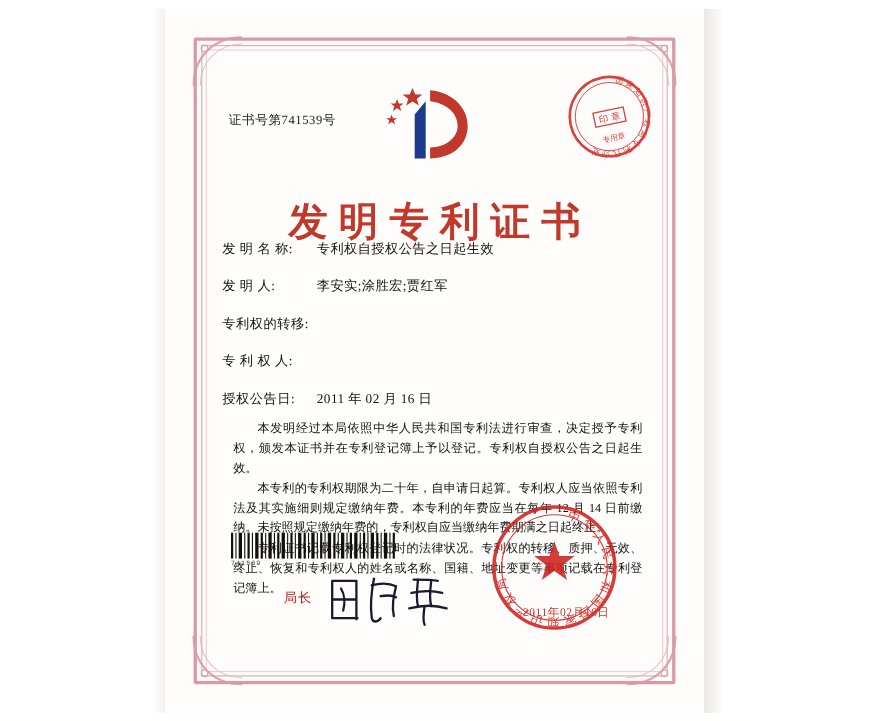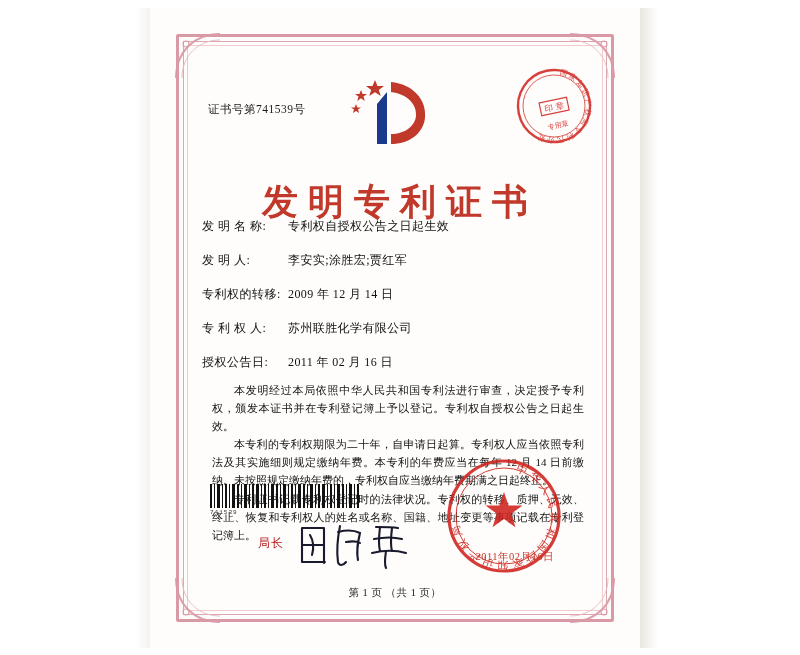--- a/index.html
+++ b/index.html
@@ -325,25 +325,23 @@
         <div class="field">
           <span class="lbl">发 明 名 称:</span>
           <span class="val">专利权自授权公告之日起生效</span>
         </div>
         <div class="field">
           <span class="lbl">发  明  人:</span>
           <span class="val">李安实;涂胜宏;贾红军</span>
         </div>
         <div class="field">
           <span class="lbl">专利权的转移:</span>
-          <span class="val">2009 年 12 月 14 日</span>
         </div>
         <div class="field">
           <span class="lbl">专 利 权 人:</span>
-          <span class="val">苏州联胜化学有限公司</span>
         </div>
         <div class="field">
           <span class="lbl">授权公告日:</span>
           <span class="val">2011 年 02 月 16 日</span>
         </div>
       </div>
 
       <div class="paras">
         <p>本发明经过本局依照中华人民共和国专利法进行审查，决定授予专利权，颁发本证书并在专利登记簿上予以登记。专利权自授权公告之日起生效。</p>
         <p>本专利的专利权期限为二十年，自申请日起算。专利权人应当依照专利法及其实施细则规定缴纳年费。本专利的年费应当在每年 12 月 14 日前缴纳。未按照规定缴纳年费的，专利权自应当缴纳年费期满之日起终止。</p>
@@ -426,17 +424,16 @@
             <text font-size="11" fill="#d0211c" font-family="DejaVu Serif, serif" letter-spacing="3.2">
               <textPath href="#nationalArc" startOffset="4%">中华人民共和国国家知识产权局</textPath>
             </text>
             <polygon points="60,36 64.5,49.5 78.5,49.5 67.2,57.8 71.5,71.3 60,63 48.5,71.3 52.8,57.8 41.5,49.5 55.5,49.5" fill="#d0211c"></polygon>
           </g>
         </svg>
       </div>
 
       <div class="seal-date">2011年02月16日</div>
 
-      <div class="pagefoot">第 1 页 （共 1 页）</div>
 
     </div>
   </div>
 </div>
 
 </body></html>

